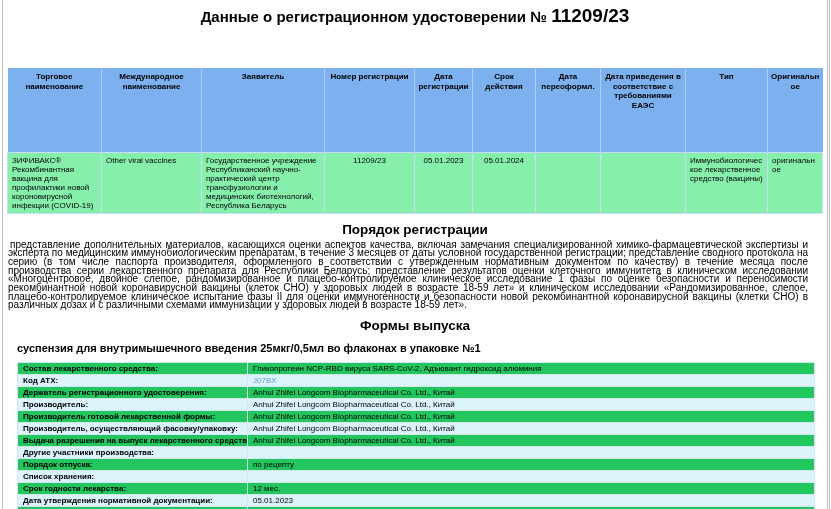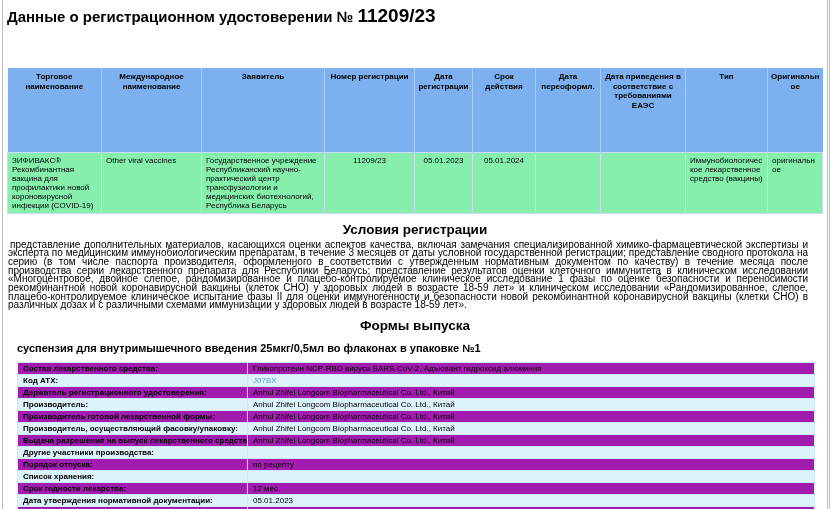--- a/index.html
+++ b/index.html
@@ -7,21 +7,21 @@
   body {
     width:831px; height:509px; overflow:hidden;
     font-family:"Liberation Sans", sans-serif; color:#000;
   }
   .page {
     width:828px; height:509px; margin-left:2px;
     border-left:1px solid #bdbdbd; border-right:3px double #bdbdbd;
     padding:0 4px; overflow:hidden;
   }
   .title {
-    font-weight:bold; font-size:15px;
+    text-align:center; font-weight:bold; font-size:15px;
     margin:5px 0 3px 0; white-space:nowrap;
   }
   .title-num { font-size:19px; }
 
   
   .reg-table { border-collapse:collapse; width:815px; table-layout:fixed;margin-top:41px; }
   .reg-table thead tr { height:84px; }
   .reg-table tbody tr { height:58px; }
   .reg-table th {
     background:var(--header-blue,#7cb0ef);
@@ -47,21 +47,21 @@
   }
   .subtitle { font-size:11px; font-weight:bold; margin:9px 0 8px 10px; }
 
   
   .forms-table {
     border-collapse:collapse; width:797px; margin:7px 0 0 10px;
     table-layout:fixed;
   }
   .forms-table tr { height:12px; }
   .forms-table td {
-    border:1px solid #cfe8f4; background:#a21caf;
+    border:1px solid #cfe8f4; background:#22c55e;
     font-size:8px; line-height:9px; padding:1px 5px;
     vertical-align:middle; overflow:hidden; white-space:nowrap;
   }
   .forms-table tr:nth-child(even) td { background:var(--row-cyan,#ddf3fb); }
   .forms-table td.lbl { font-weight:bold; }
   .atc-link { color:var(--link-blue,#5b9bd5); text-decoration:none; cursor:pointer; }
 </style>
 </head>
 <body>
 
@@ -108,21 +108,21 @@
         <td class="center">05.01.2023</td>
         <td class="center">05.01.2024</td>
         <td></td>
         <td></td>
         <td>Иммунобиологическое лекарственное средство (вакцины)</td>
         <td>оригинальное</td>
       </tr>
     </tbody>
   </table>
 
-  <div class="section-heading">Условия регистрации</div>
+  <div class="section-heading">Порядок регистрации</div>
   <p class="conditions">представление дополнительных материалов, касающихся оценки аспектов качества, включая замечания специализированной химико-фармацевтической экспертизы и эксперта по медицинским иммунобиологическим препаратам, в течение 3 месяцев от даты условной государственной регистрации; представление сводного протокола на серию (в том числе паспорта производителя, оформленного в соответствии с утвержденным нормативным документом по качеству) в течение месяца после производства серии лекарственного препарата для Республики Беларусь; представление результатов оценки клеточного иммунитета в клиническом исследовании «Многоцентровое, двойное слепое, рандомизированное и плацебо-контролируемое клиническое исследование 1 фазы по оценке безопасности и переносимости рекомбинантной новой коронавирусной вакцины (клеток CHO) у здоровых людей в возрасте 18-59 лет» и клиническом исследовании «Рандомизированное, слепое, плацебо-контролируемое клиническое испытание фазы II для оценки иммуногенности и безопасности новой рекомбинантной коронавирусной вакцины (клетки CHO) в различных дозах и с различными схемами иммунизации у здоровых людей в возрасте 18-59 лет».</p>
 
   <div class="section-heading">Формы выпуска</div>
   <div class="subtitle">суспензия для внутримышечного введения 25мкг/0,5мл во флаконах в упаковке №1</div>
 
   <table class="forms-table">
     <colgroup>
         <col style="width:230px">
         <col style="width:567px">
       </colgroup>

